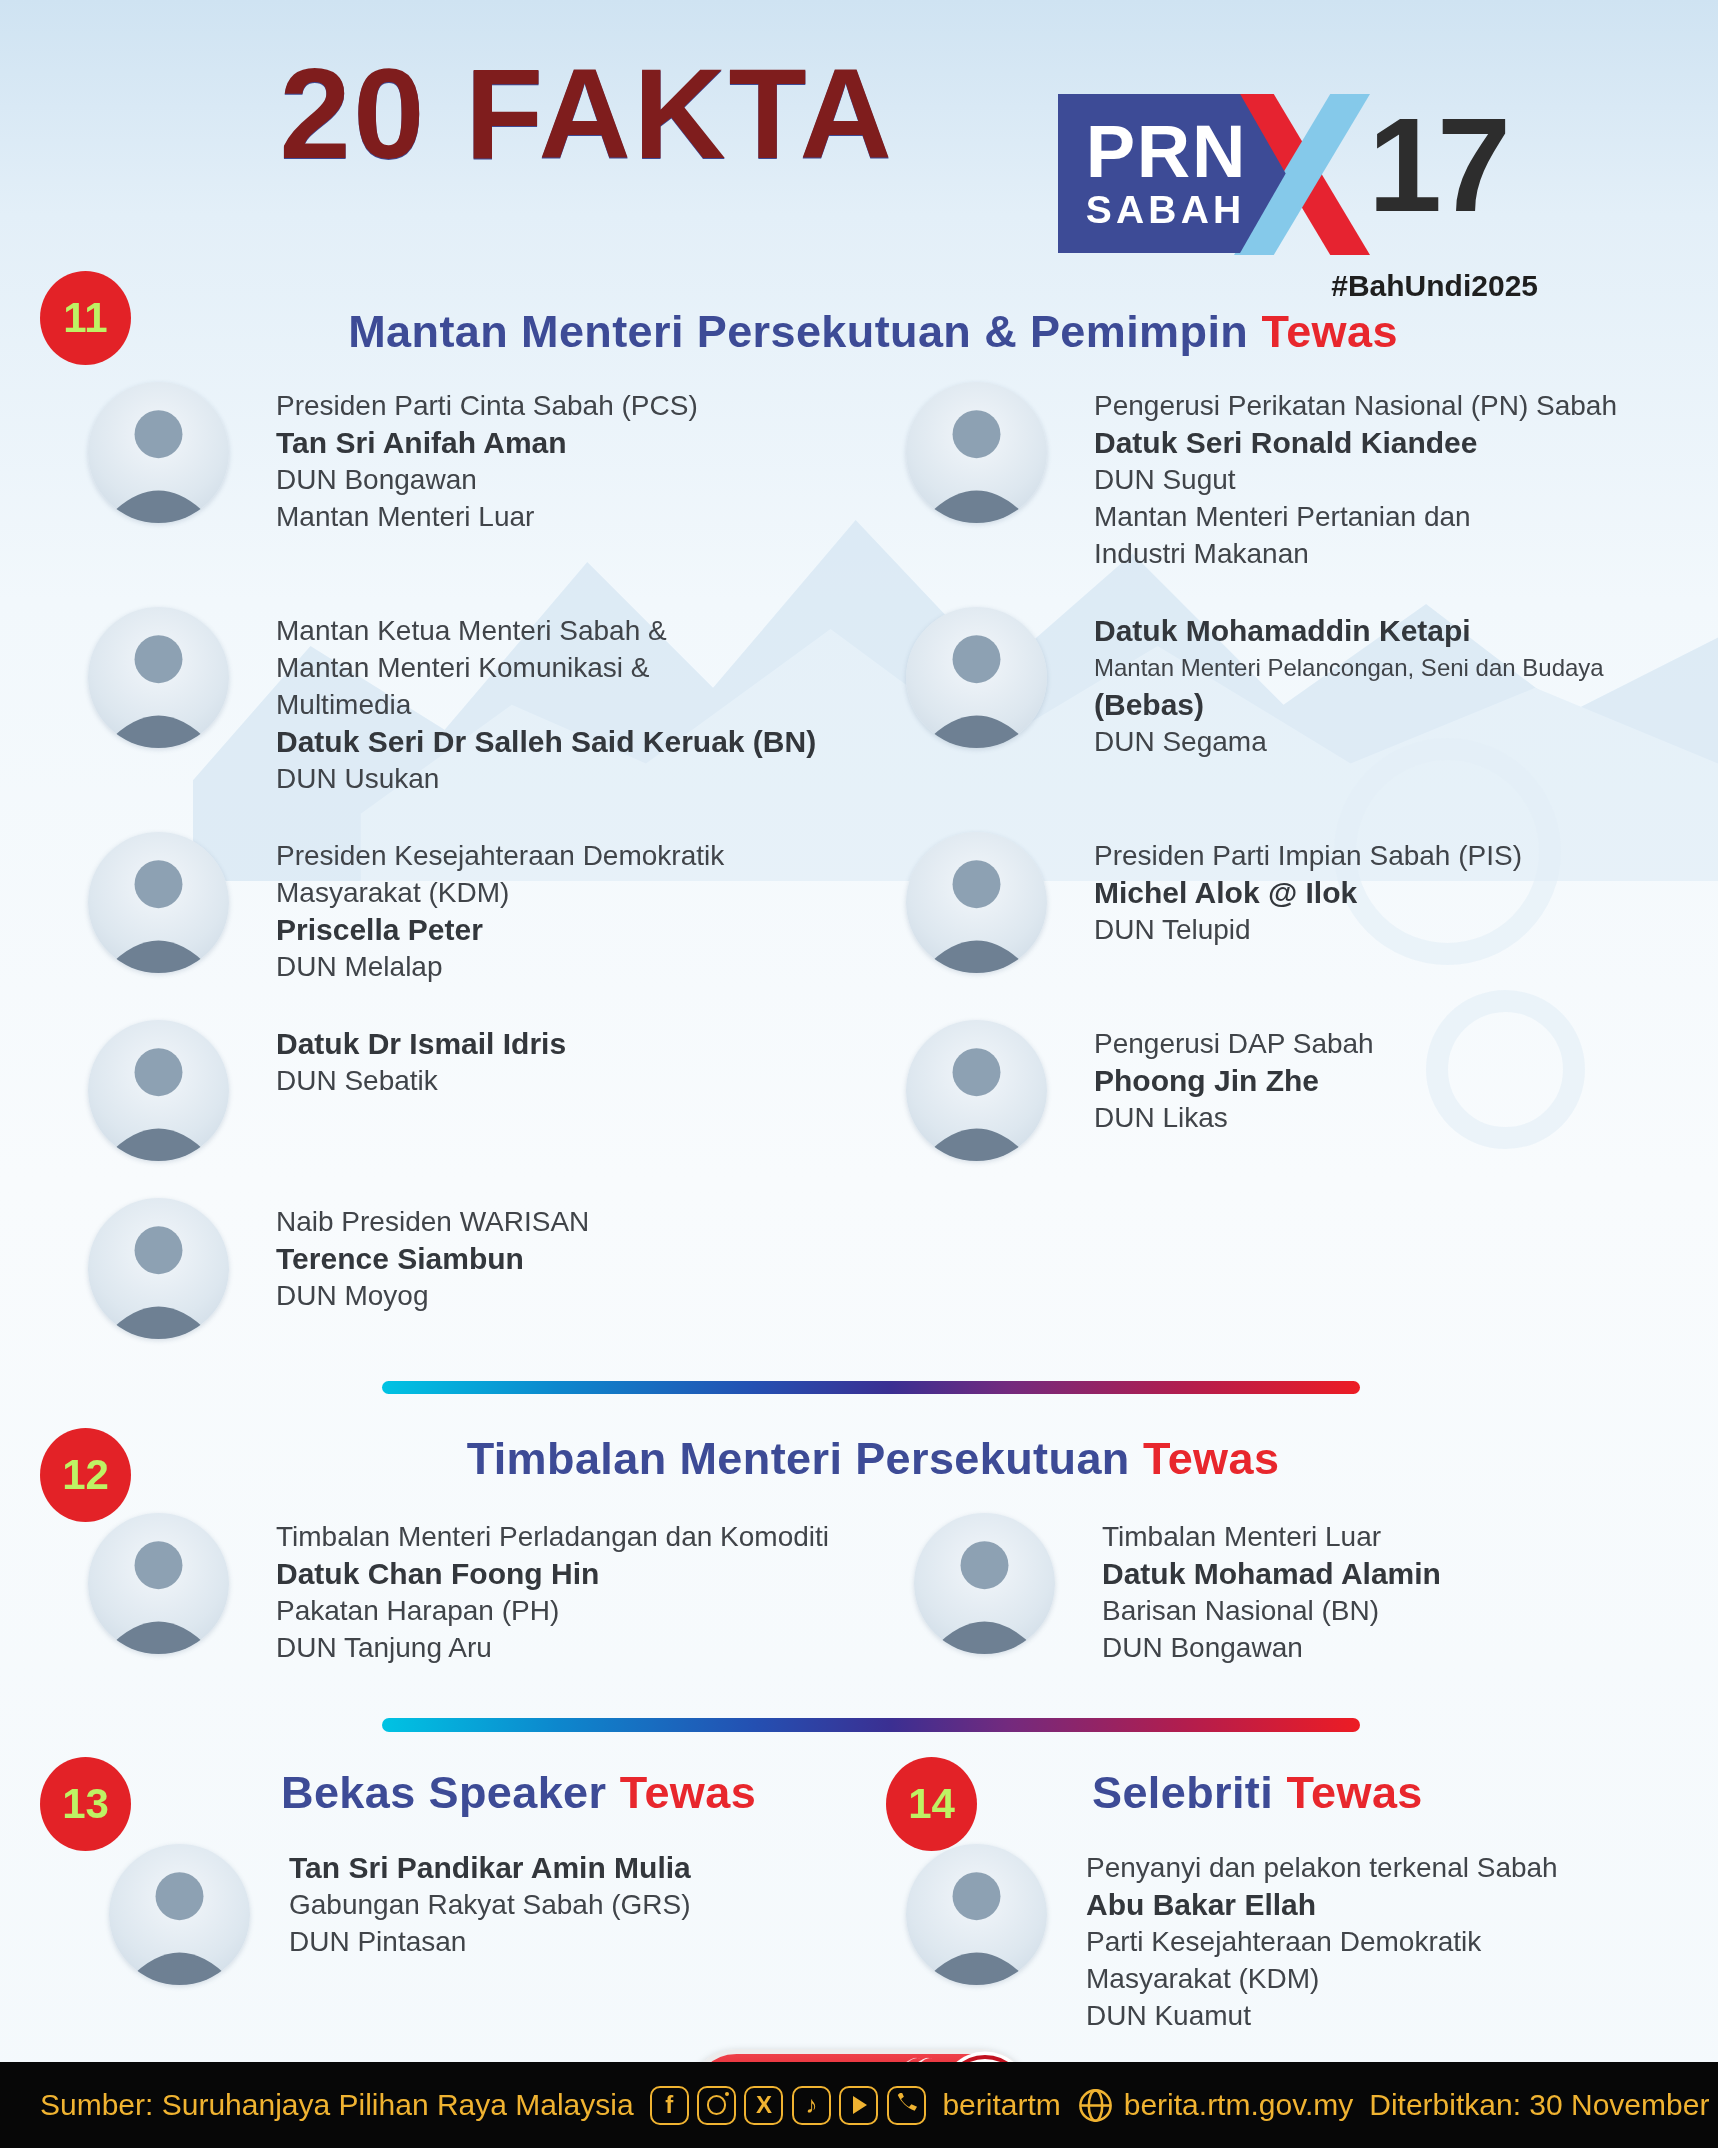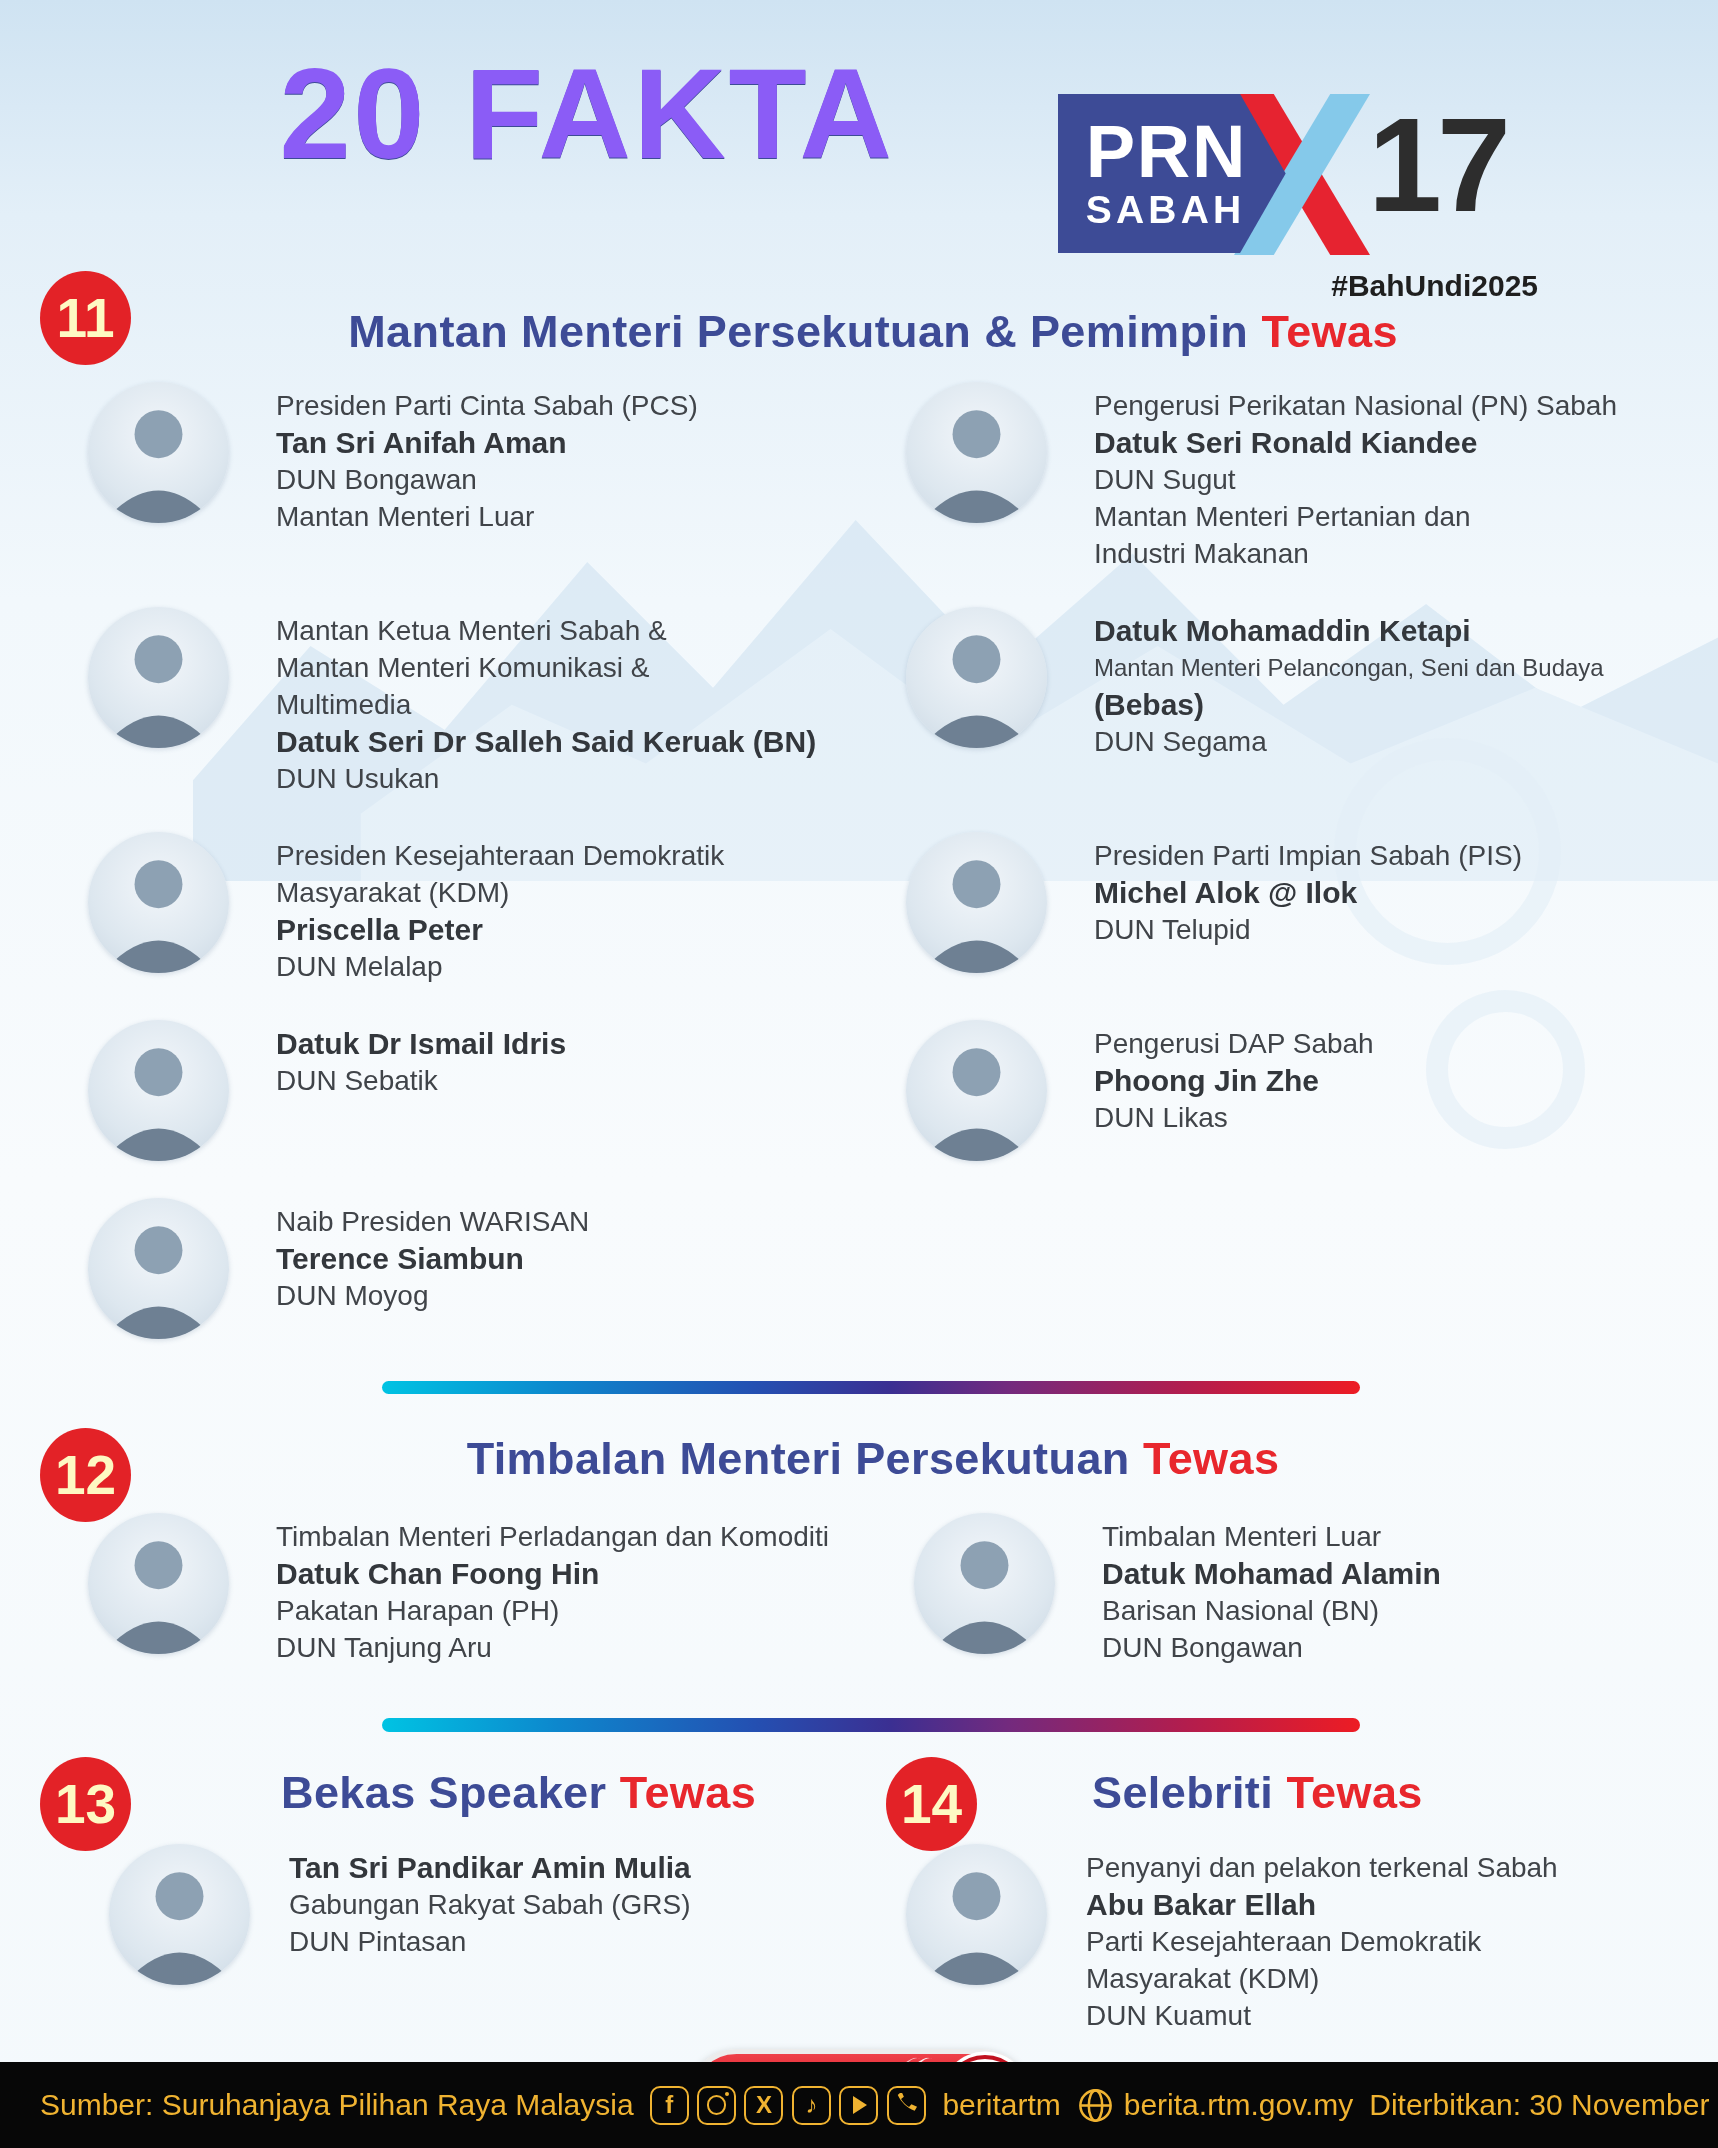--- a/index.html
+++ b/index.html
@@ -17,38 +17,38 @@
   .bg-mountains { position:absolute; top:310px; left:193px; width:1525px; height:571px; opacity:.55; z-index:0; }
   .deco-circle { position:absolute; border:22px solid #e2eef7; border-radius:50%; opacity:.6; z-index:0; }
   .dc1 { width:227px; height:227px; left:1334px; top:738px; }
   .dc2 { width:159px; height:159px; left:1426px; top:990px; }
 
   
   header { position:relative; height:306px; z-index:2; }
   .main-title {
     position:absolute; left:117px; top:40px; width:940px;
     text-align:center; font-size:128px; font-weight:bold; letter-spacing:2.5px;
-    color:#8b5cf6; text-shadow:0 0.8px 0 #3d4b96;
+    color:#7f1d1d; text-shadow:0 0.8px 0 #3d4b96;
   }
   .prn-logo { position:absolute; left:1051px; top:94px; width:621px; height:222px; }
   .prn-banner {
     position:absolute; left:6.7px; top:0; width:228px; height:159px; background:#3d4b96; z-index:2;
     clip-path:polygon(0 0, 80% 0, 100% 50%, 80% 100%, 0 100%);
     display:flex; flex-direction:column; justify-content:center; padding-left:28px; padding-right:50px;
   }
   .prn-line1 { color:#fff; font-weight:bold; font-size:74px; line-height:72px; letter-spacing:1.7px; text-align:center; }
   .prn-line2 { color:#fff; font-weight:bold; font-size:39px; line-height:44px; letter-spacing:4.2px; text-align:center; }
   .xmark { position:absolute; left:183px; top:0; width:136px; height:161px; z-index:1; }
   .num17 { position:absolute; left:317px; top:-5px; font-size:133px; font-weight:bold; color:#2d2d2d; letter-spacing:-5px; z-index:2; }
   .hashtag { position:absolute; left:252px; top:175px; width:235px; text-align:right; font-size:30px; font-weight:bold; color:#1f1f1f; }
 
   
   .badge {
     position:absolute; width:91px; height:94px; background:#e32227; border-radius:50%;
-    color:#fef9c3; font-weight:bold; font-size:55px; display:flex; align-items:center; justify-content:center;
+    color:#bef264; font-weight:bold; font-size:42px; display:flex; align-items:center; justify-content:center;
     z-index:3;
   }
 
   
   section { position:relative; z-index:2; }
   .sec-title {
     font-size:45px; font-weight:bold; color:#3d4b96; letter-spacing:0.4px;
   }
   .sec-title .accent { color:#e8272d; margin-left:13.4px; }
   .centered-title { width:1410px; margin-left:168px; text-align:center; }

